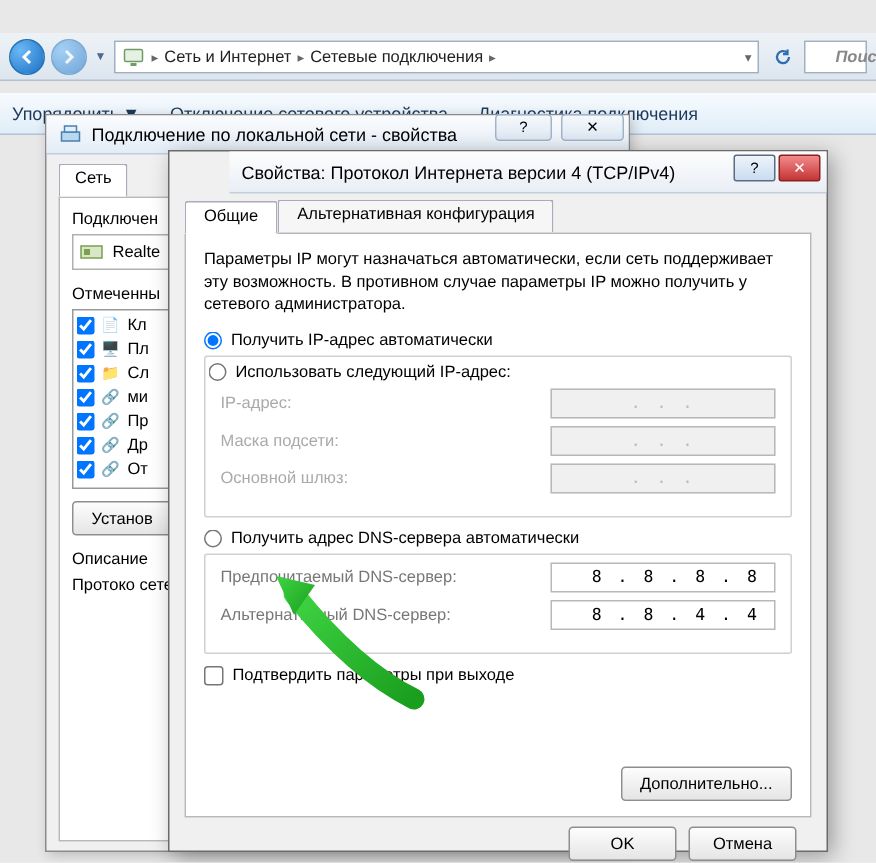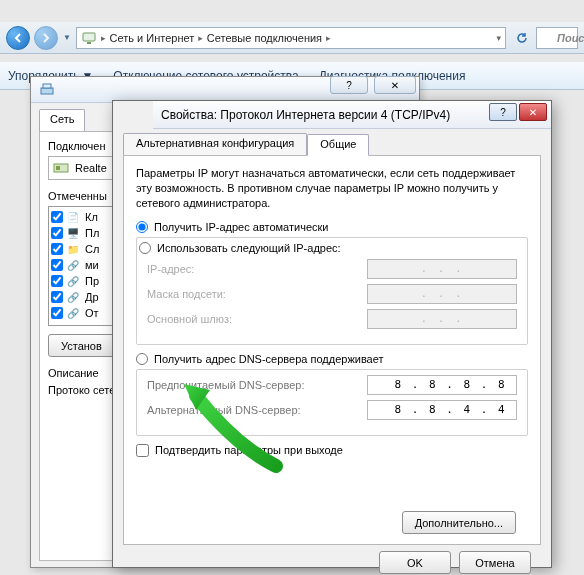--- a/index.html
+++ b/index.html
@@ -59,21 +59,21 @@
 .radio-row { display: flex; align-items: center; gap: 6px; font-size: 11px; margin: 4px 0; }
 .radio-row input { width: 12px; height: 12px; }
 .fieldgrp { border: 1px solid #d0d0d0; border-radius: 2px; padding: 6px 10px 10px; margin-bottom: 8px; }
 .field-row { display: flex; align-items: center; font-size: 11px; margin: 5px 0; }
 .field-row label { flex: 1; color: #777; }
 .ipbox { width: 150px; height: 20px; border: 1px solid #b8b8b8; background: #fff; display: flex; align-items: center; justify-content: center; letter-spacing: 2px; font-size: 11px; font-family: monospace; color: #666; }
 .ipbox.active { color: #000; padding-left: 17px; }
 .field-row.disabled label { color: #aaa; }
 .ipbox.disabled { background: #f0f0f0; color: #bbb; }
 .chk-confirm { display: flex; align-items: center; gap: 6px; font-size: 11px; margin-top: 8px; }
-.adv-btn { position: absolute; right: 24px; bottom: 10px; margin-top: 24px; }
+.adv-btn { position: absolute; right: 12px; bottom: 10px; margin-top: 24px; }
 .dlg2-footer { display: flex; justify-content: flex-end; gap: 8px; padding: 6px 10px 16px; }
 
 
 .arrow-svg { position: absolute; left: 176px; top: 376px; pointer-events: none; z-index: 50; }
 
 </style>
 </head>
 <body>
 
 <div class="navbar">
@@ -117,20 +117,21 @@
   <span>Отключение сетевого устройства</span>
   <span>Диагностика подключения</span>
 </div>
 
 <div class="dlg1">
   <div class="dlg1-title">
     <svg width="16" height="16" viewBox="0 0 16 16">
         <rect x="2" y="6" width="12" height="6" fill="#b8d8f0" stroke="#4a80b0"></rect>
         <rect x="4" y="2" width="8" height="4" fill="#e0efff" stroke="#4a80b0"></rect>
       </svg>
+    <span>Подключение по локальной сети - свойства</span>
   </div>
   <div class="dlg1-body">
     <div class="tabstrip1">
       <div class="tab1">Сеть</div>
     </div>
     <div class="tabpanel1">
       <div class="grp-label">Подключен</div>
       <div class="adapter-box">
         <svg class="adapter-icon" viewBox="0 0 16 16">
             <rect x="1" y="4" width="14" height="8" fill="#d9e6c8" stroke="#7aa050"></rect>
@@ -190,22 +191,22 @@
 <div class="dlg2">
   <div class="dlg2-title">
     <span>Свойства: Протокол Интернета версии 4 (TCP/IPv4)</span>
     <div class="winbtns">
       <div class="winbtn">?</div>
       <div class="winbtn close">✕</div>
     </div>
   </div>
   <div class="dlg2-body">
     <div class="tabstrip2">
+      <div class="tab2 active">Общие</div>
       <div class="tab2">Альтернативная конфигурация</div>
-      <div class="tab2 active">Общие</div>
     </div>
     <div class="tabpanel2">
       <div class="intro">Параметры IP могут назначаться автоматически, если сеть поддерживает эту возможность. В противном случае параметры IP можно получить у сетевого администратора.</div>
 
       <div class="radio-row">
         <input type="radio" name="ip" checked="" style="">
         <span>Получить IP-адрес автоматически</span>
       </div>
       <div class="fieldgrp" style="padding-top:0">
         <div class="radio-row" style="margin-left:-8px">
@@ -221,21 +222,21 @@
             <div class="ipbox disabled">.     .     .</div>
           </div>
         <div class="field-row disabled">
             <label>Основной шлюз:</label>
             <div class="ipbox disabled">.     .     .</div>
           </div>
       </div>
 
       <div class="radio-row">
         <input type="radio" name="dns" style="">
-        <span>Получить адрес DNS-сервера поддерживает</span>
+        <span>Получить адрес DNS-сервера автоматически</span>
       </div>
       <div class="fieldgrp" style="padding-top:0">
         <div class="field-row">
             <label>Предпочитаемый DNS-сервер:</label>
             <div class="ipbox active">8 . 8 . 8 . 8</div>
           </div>
         <div class="field-row">
             <label>Альтернативный DNS-сервер:</label>
             <div class="ipbox active">8 . 8 . 4 . 4</div>
           </div>

